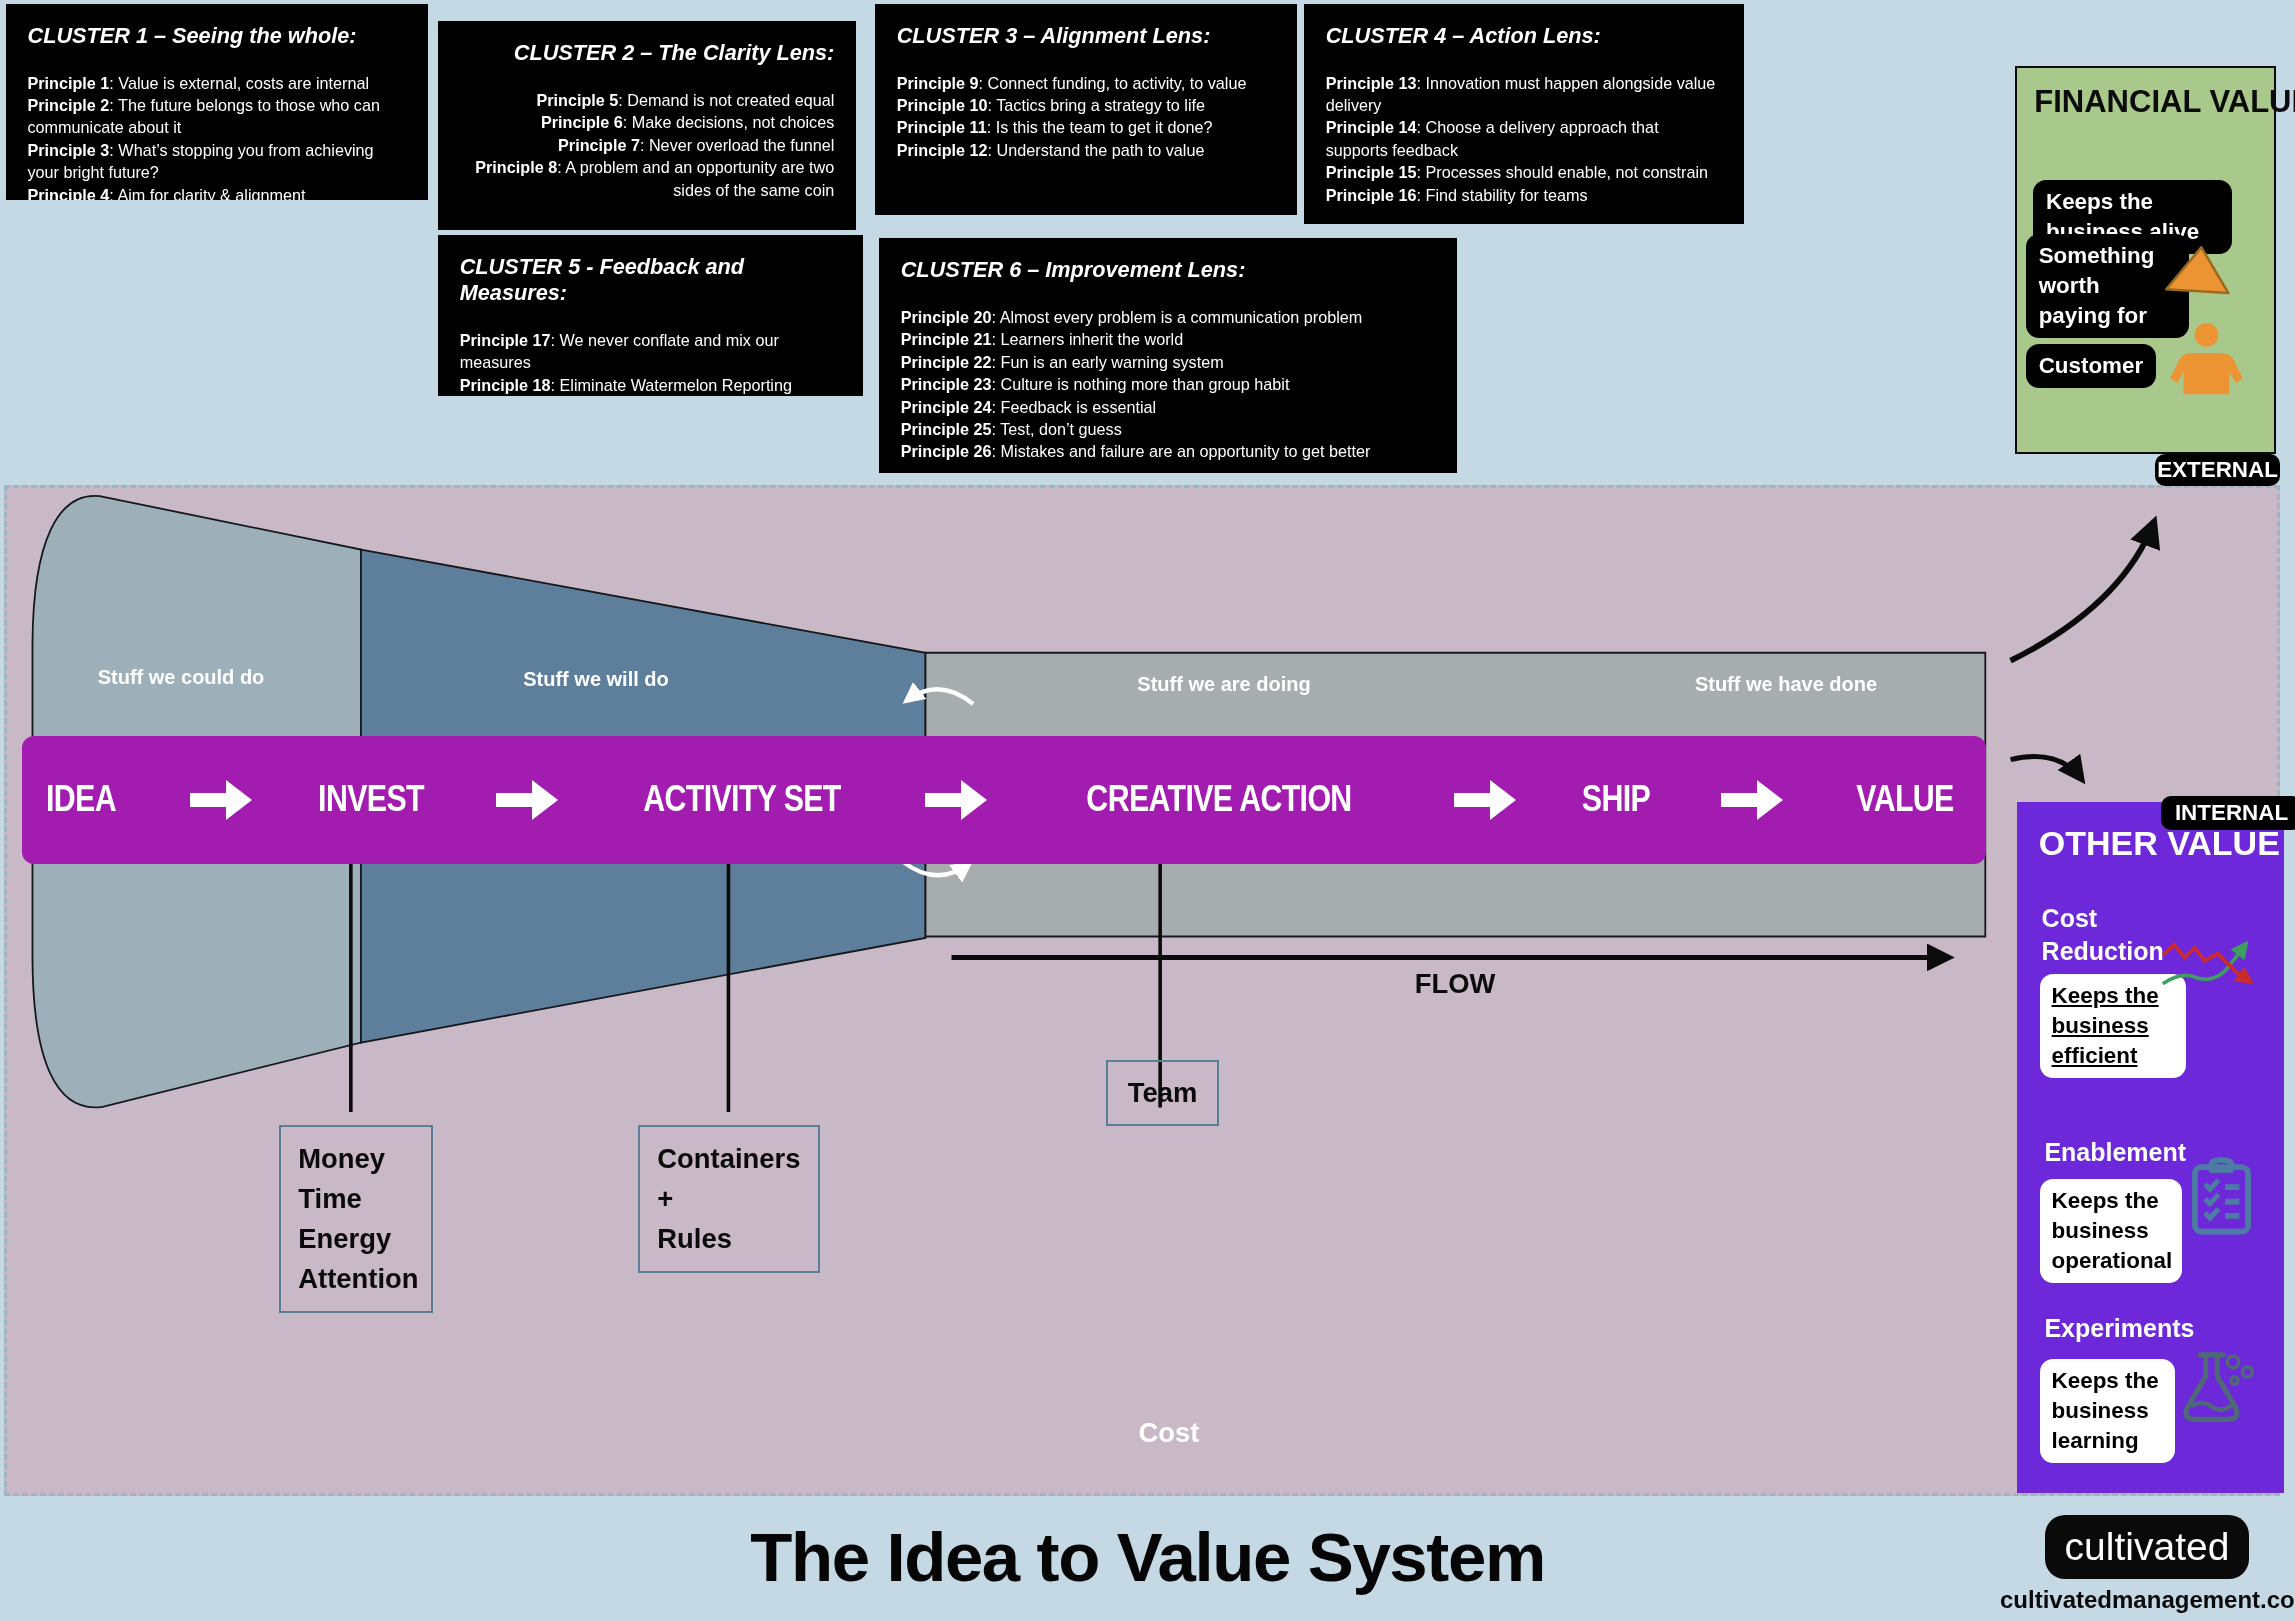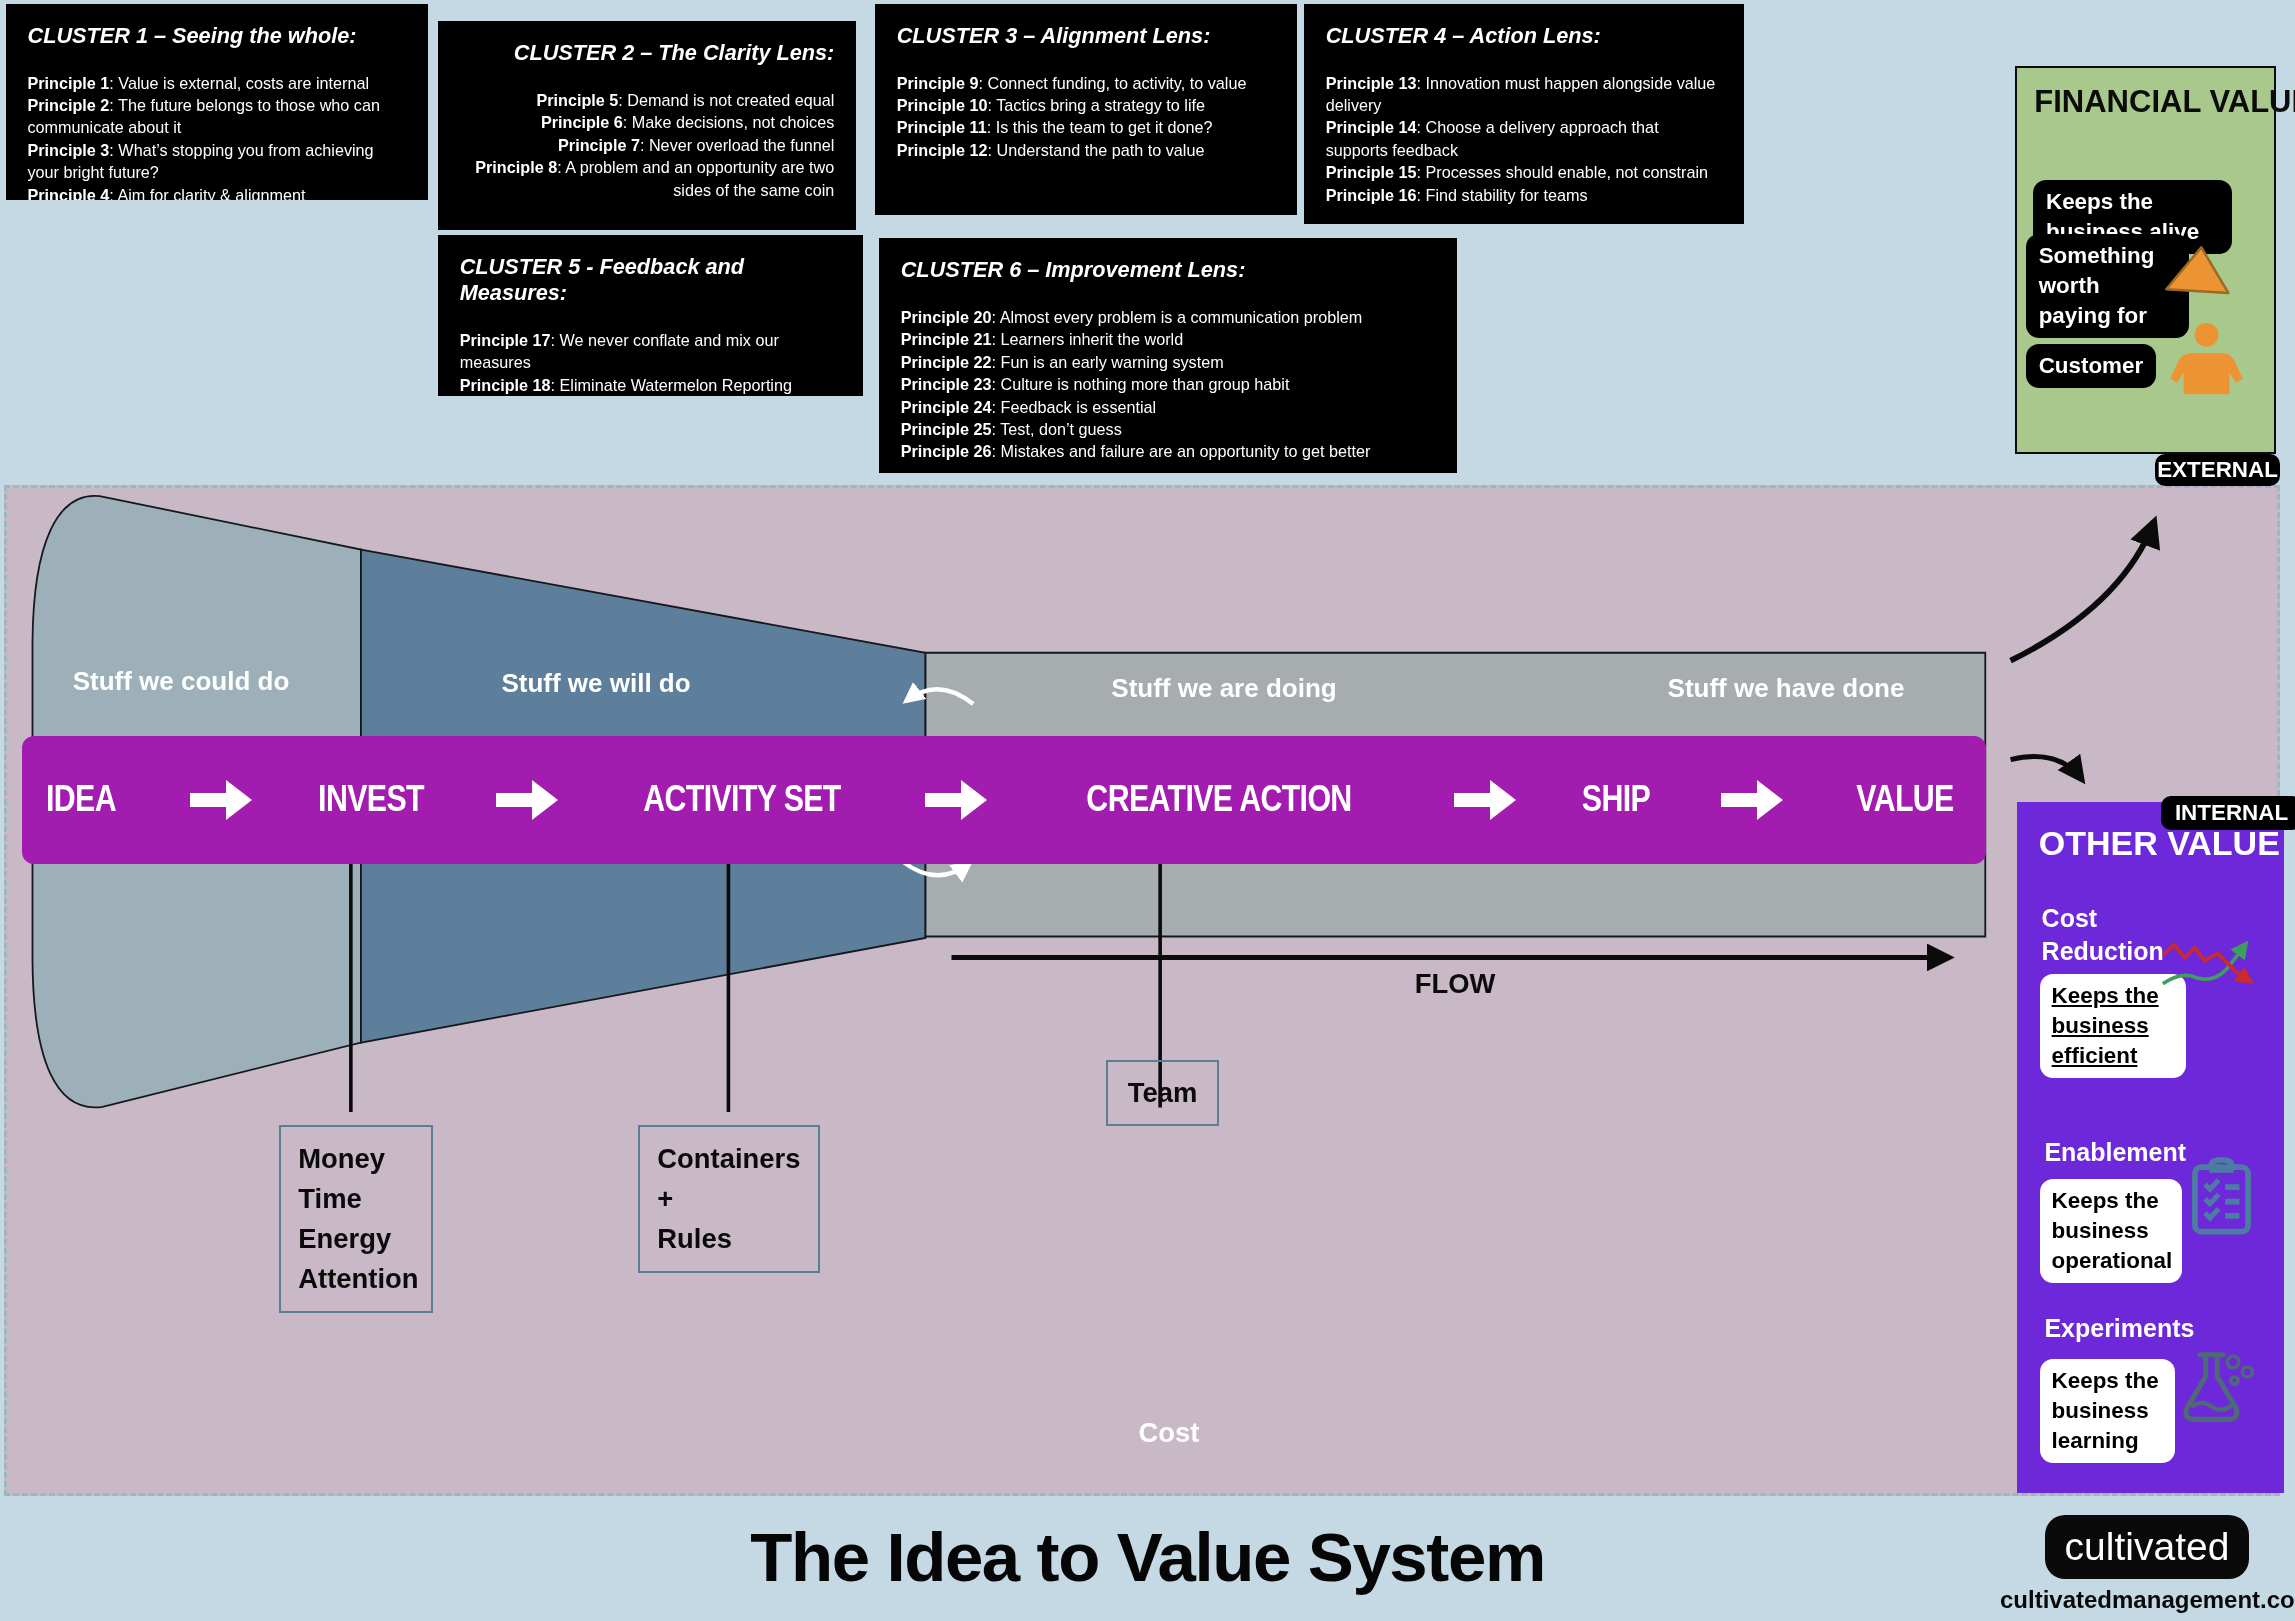--- a/index.html
+++ b/index.html
@@ -28,21 +28,21 @@
   .stage{
     position:absolute;top:50%;transform:translate(-50%,-54%) scale(0.92,1.12);
     color:#fff;font-weight:bold;font-size:33px;letter-spacing:-0.7px;white-space:nowrap;
   }
   .bar-arrow{position:absolute;top:50%;transform:translate(-50%,-50%);width:62px;height:40px;}
   .bar-arrow::before{content:'';position:absolute;left:0;top:13px;width:36px;height:14.4px;background:#fff;}
   .bar-arrow::after{content:'';position:absolute;left:36px;top:0;width:0;height:0;
     border-top:20px solid transparent;border-bottom:20px solid transparent;border-left:26px solid #fff;}
   .zone-label{
     position:absolute;transform:translateX(-50%);color:#fff;font-weight:bold;
-    font-size:26px;white-space:nowrap;z-index:3;
+    font-size:20px;white-space:nowrap;z-index:3;
   }
   
   .input-box{
     position:absolute;border:2.9px solid #5b7e97;box-sizing:border-box;
     padding:11.6px 17.3px;color:#0b0b0b;font-weight:bold;font-size:27.4px;line-height:40px;z-index:4;
   }
   .input-box.center{display:flex;align-items:center;justify-content:center;padding:0;line-height:normal;}
   .flow-label{position:absolute;left:1383px;top:968px;width:144px;text-align:center;
     font-weight:bold;font-size:27.4px;color:#0b0b0b;z-index:3;}
   .cost-label{position:absolute;left:1104px;top:1417px;width:130px;text-align:center;

